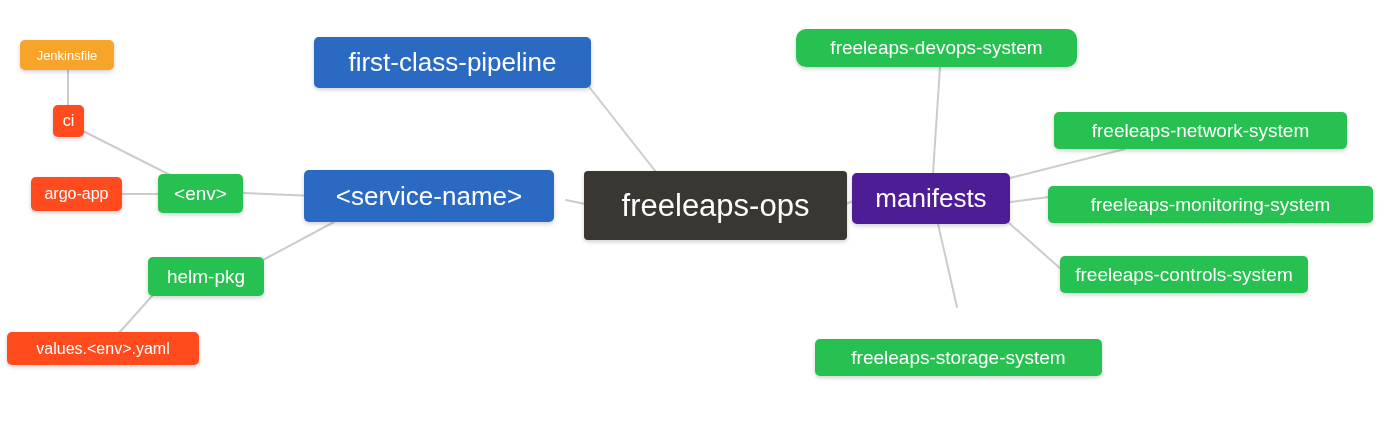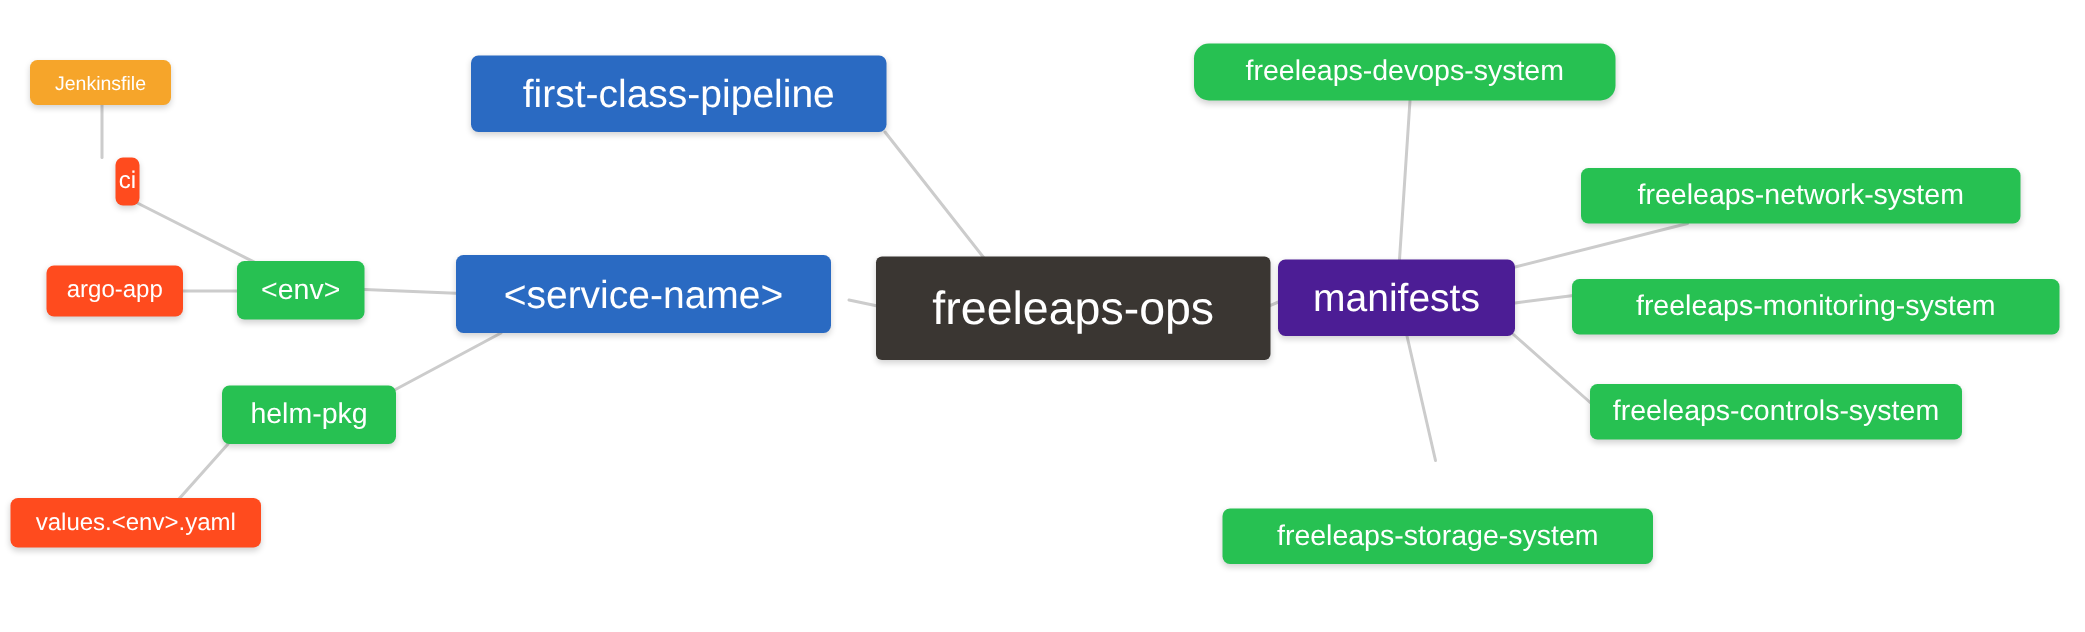--- a/index.html
+++ b/index.html
@@ -63,18 +63,18 @@
       <div class="node" style="left: 314px; top: 37px; width: 277px; height: 51px; font-size: 26px; background: rgb(42, 106, 194); text-align: right;">first-class-pipeline</div>
       <div class="node" style="left: 304px; top: 170px; width: 250px; height: 52px; font-size: 26px; background: rgb(42, 106, 194);">&lt;service-name&gt;</div>
       <div class="node" style="left: 852px; top: 173px; width: 158px; height: 51px; font-size: 26px; background: #4c1d95;">manifests</div>
       <div class="node" style="left: 158px; top: 174px; width: 85px; height: 39px; font-size: 19px; background: rgb(39, 193, 82);">&lt;env&gt;</div>
       <div class="node" style="left: 148px; top: 257px; width: 116px; height: 39px; font-size: 19px; background: rgb(39, 193, 82);">helm-pkg</div>
       <div class="node" style="left: 796px; top: 29px; width: 281px; height: 38px; font-size: 19px; background: rgb(39, 193, 82); border-radius: 10px;">freeleaps-devops-system</div>
       <div class="node" style="left: 1054px; top: 112px; width: 293px; height: 37px; font-size: 19px; background: rgb(39, 193, 82);">freeleaps-network-system</div>
       <div class="node" style="left: 1048px; top: 186px; width: 325px; height: 37px; font-size: 19px; background: rgb(39, 193, 82);">freeleaps-monitoring-system</div>
       <div class="node" style="left: 1060px; top: 256px; width: 248px; height: 37px; font-size: 19px; background: rgb(39, 193, 82);">freeleaps-controls-system</div>
       <div class="node" style="left: 815px; top: 307px; width: 287px; height: 37px; font-size: 19px; background: rgb(39, 193, 82); margin-top: 32px;">freeleaps-storage-system</div>
-      <div class="node" style="left: 53px; top: 105px; width: 16px; height: 32px; font-size: 16px; background: rgb(255, 75, 30); margin-left: 24px;">ci</div>
+      <div class="node" style="left: 53px; top: 105px; width: 31px; height: 32px; font-size: 16px; background: rgb(255, 75, 30);">ci</div>
       <div class="node" style="left: 31px; top: 177px; width: 91px; height: 34px; font-size: 16px; background: rgb(255, 75, 30); text-align: right;">argo-app</div>
-      <div class="node" style="left: 7px; top: 332px; width: 167px; height: 33px; font-size: 16px; background: rgb(255, 75, 30);">values.&lt;env&gt;.yaml</div>
+      <div class="node" style="left: 7px; top: 332px; width: 192px; height: 33px; font-size: 16px; background: rgb(255, 75, 30);">values.&lt;env&gt;.yaml</div>
       <div class="node" style="left: 20px; top: 27px; width: 94px; height: 30px; font-size: 13px; background: rgb(246, 165, 42); margin-top: 13px;">Jenkinsfile</div>
     </div>
 </div>
 
 </body></html>

